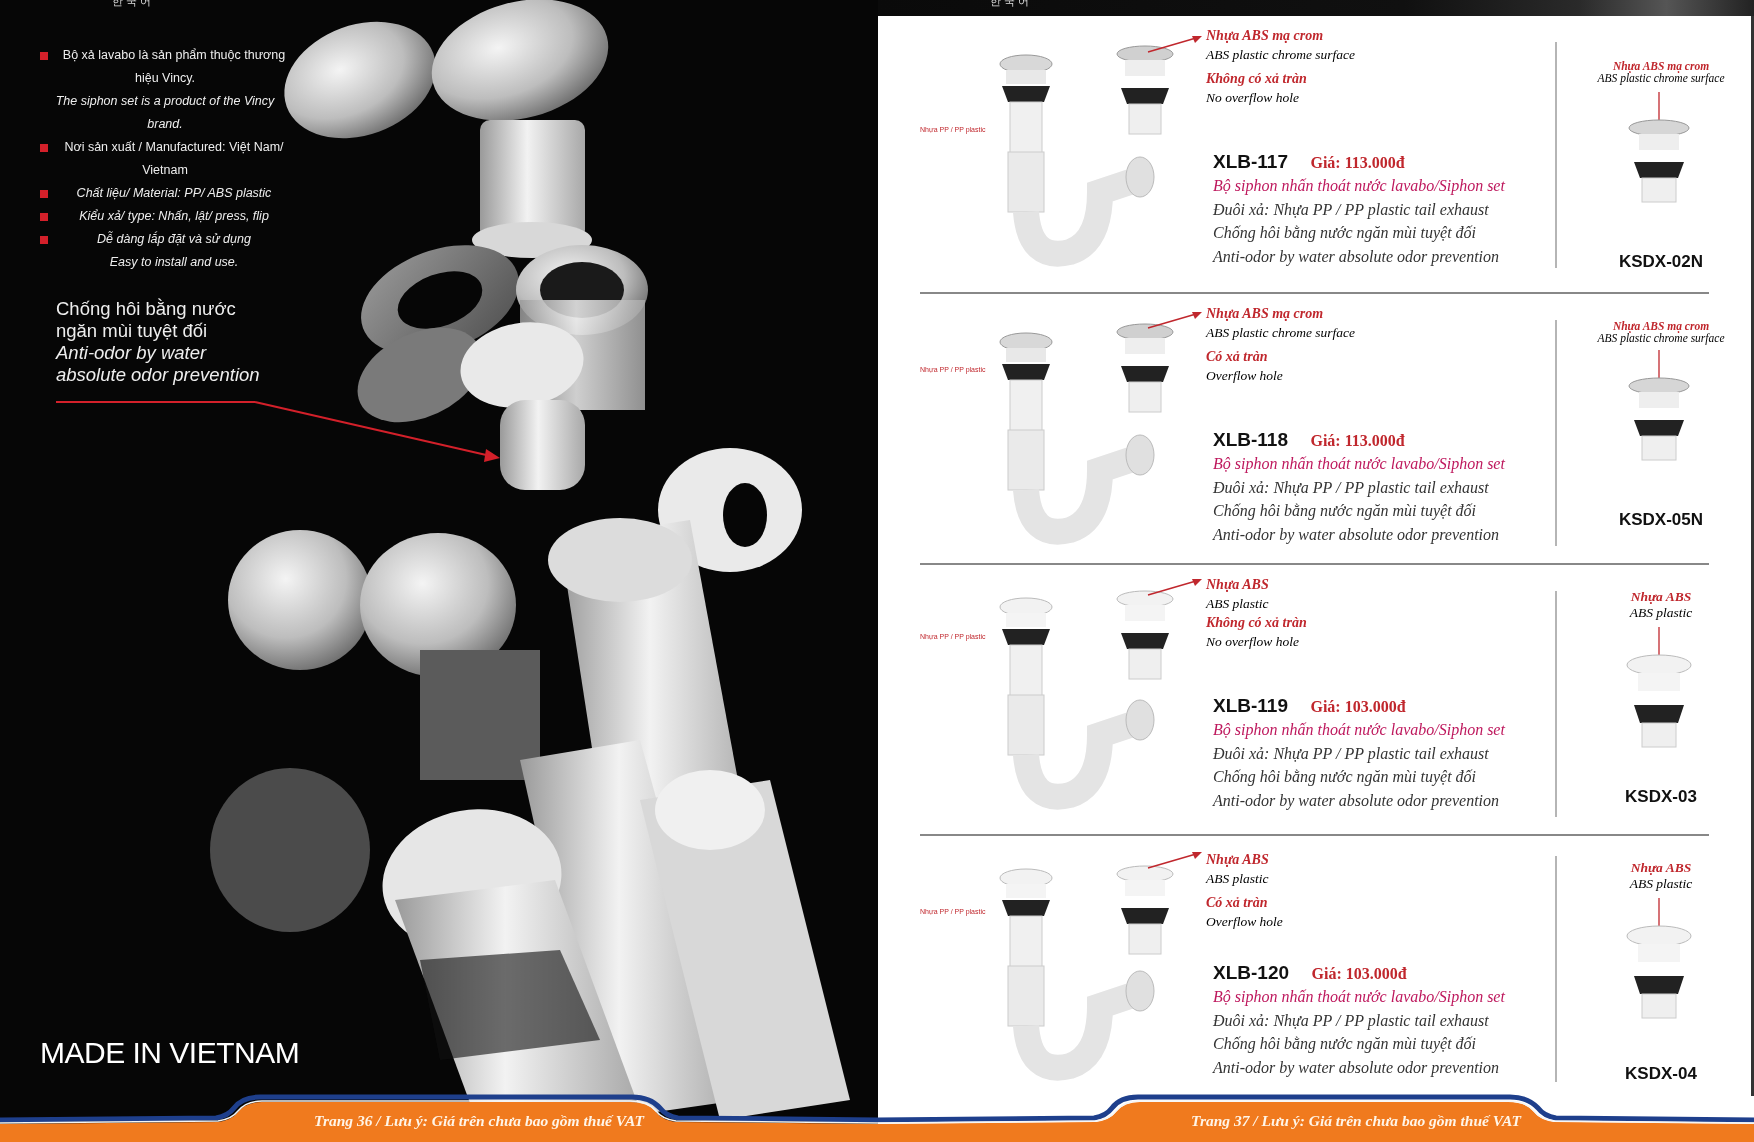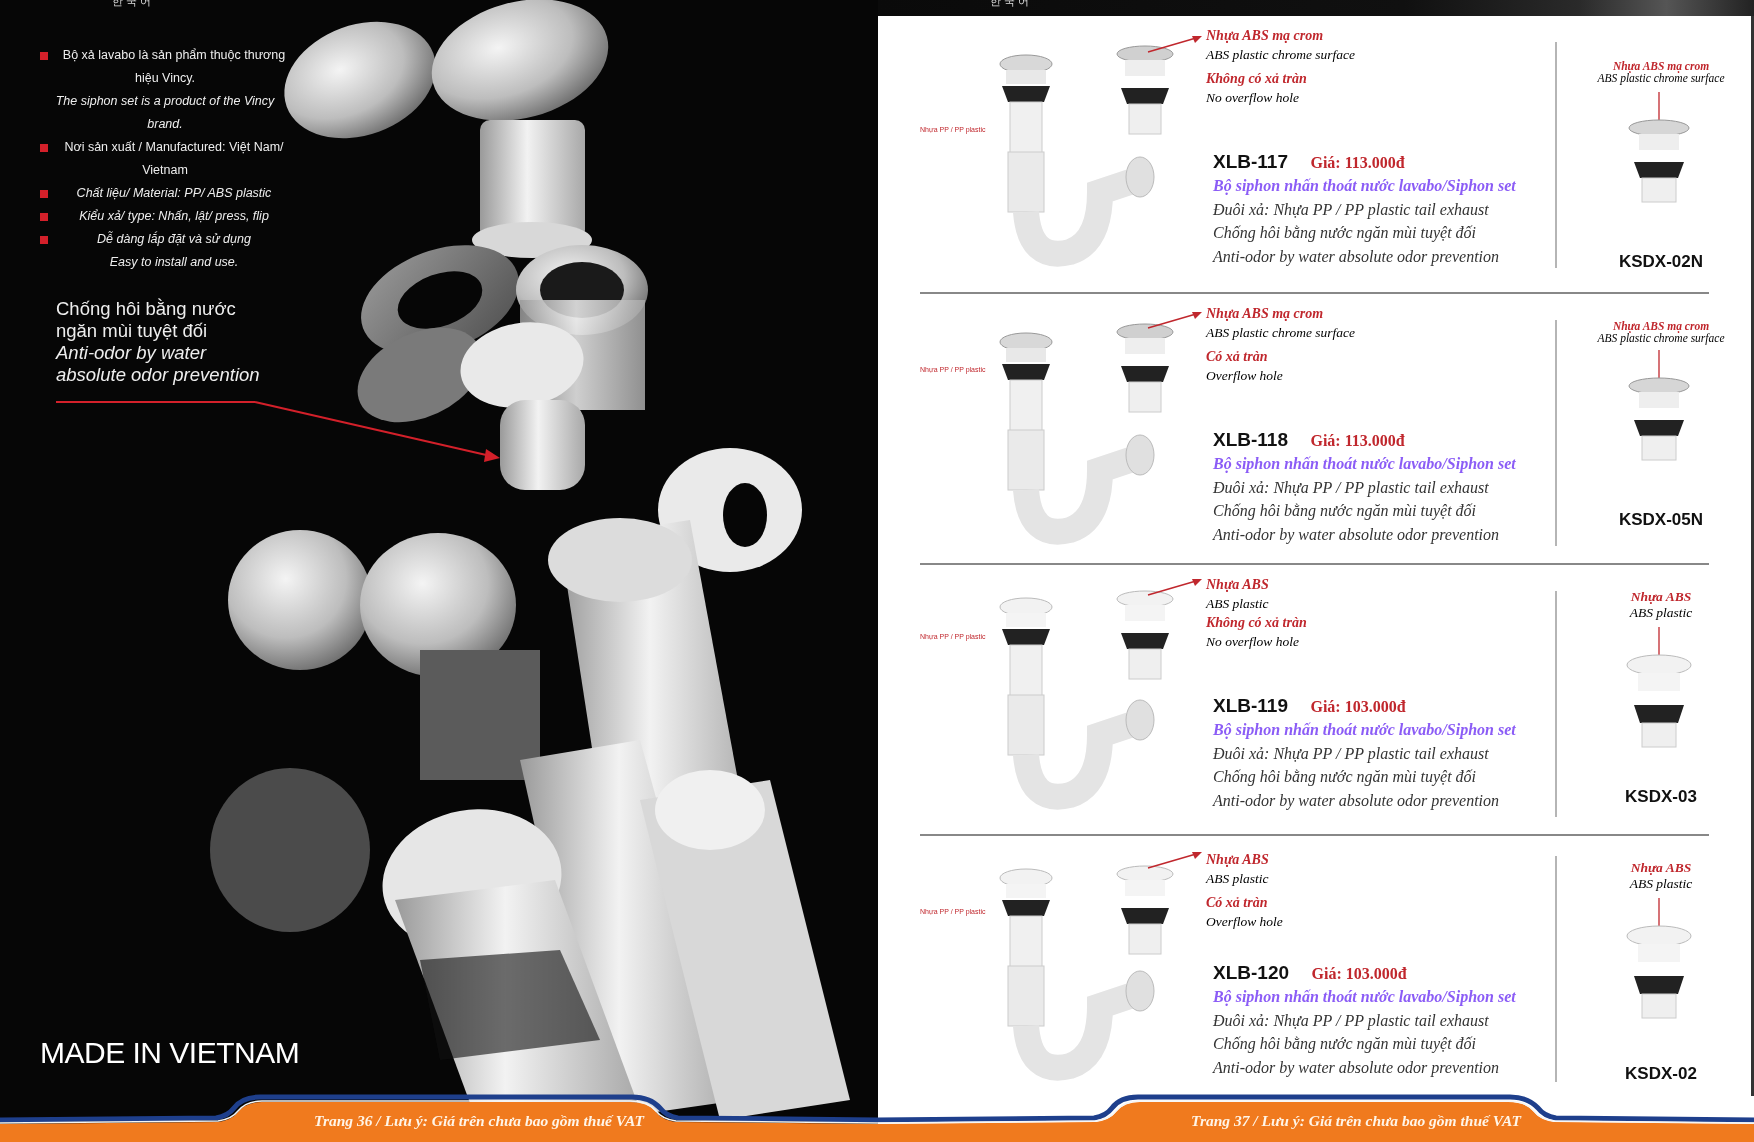--- a/index.html
+++ b/index.html
@@ -31,21 +31,21 @@
   .sep { position:absolute; left:42px; width:789px; height:2px; background:#888; }
   .vdiv { position:absolute; left:677px; width:2px; background:#b5b5b5; }
   .red-label { color:#c0272d; font-family:"Liberation Serif", serif; font-style:italic; font-weight:bold; font-size:14px; }
   .grey-label { color:#000000; font-family:"Liberation Serif", serif; font-style:italic; font-size:13.5px; }
   .feat { position:absolute; left:328px; line-height:19px; }
   .feat .red-label + .grey-label { margin-bottom:5px; }
   .code-line { position:absolute; left:335px; }
   .code { font-weight:bold; font-size:19px; color:#111; }
   .price { color:#c0272d; font-family:"Liberation Serif", serif; font-weight:bold; font-size:16px; margin-left:18px; }
   .desc { position:absolute; left:335px; font-family:"Liberation Serif", serif; font-style:italic; font-size:16px; line-height:23.5px; color:#333; }
-  .desc .first { color:#8b5cf6; font-weight:bold; }
+  .desc .first { color:#be185d; font-weight:normal; }
   .side { position:absolute; left:690px; width:186px; text-align:center; }
   .side .red-label { font-size:11.5px; }
   .side .grey-label { font-size:11.5px; }
   .side.big .red-label { font-size:13.5px; }
   .side.big .grey-label { font-size:13.5px; }
   .side-code { position:absolute; left:690px; width:186px; text-align:center; font-weight:bold; font-size:17px; color:#111; }
   .pp-label { position:absolute; left:42px; color:#c0272d; font-size:7px; }
   svg { position:absolute; overflow:visible; }
 </style>
 </head>
@@ -366,21 +366,21 @@
       <div class="red-label">Nhựa ABS</div>
       <div class="grey-label">ABS plastic</div>
     </div>
     <svg width="70" height="120" viewBox="0 0 70 120" style="left:746px;top:62px">
       <line x1="35" y1="0" x2="35" y2="28" stroke="#c0272d" stroke-width="1.3"></line>
       <ellipse cx="35" cy="38" rx="32" ry="10" fill="#f2f2f2" stroke="#bbb"></ellipse>
       <rect x="14" y="46" width="42" height="18" fill="#f4f4f4"></rect>
       <path d="M10 78 L60 78 L54 96 L16 96 Z" fill="#222"></path>
       <rect x="18" y="96" width="34" height="24" fill="#efefef" stroke="#ccc"></rect>
     </svg>
-    <div class="side-code" style="top:228px">KSDX-02</div>
+    <div class="side-code" style="top:228px">KSDX-04</div>
   </div>
 
   <div class="footer">
     <svg width="876" height="50" viewBox="0 0 876 50" style="left:0;top:0">
       <path d="M0 32 L218 30 Q232 28 238 20 Q246 10 262 10 L630 10 Q648 10 656 20 Q662 28 676 30 L876 32 L876 50 L0 50 Z" fill="#f07a1e"></path>
       <path d="M0 28 L216 26 Q228 24 234 16 Q242 5 260 5 L632 5 Q650 5 660 16 Q666 24 678 26 L876 28" fill="none" stroke="#1e3f8c" stroke-width="5"></path>
       <path d="M0 31 L218 29 Q232 27 238 19 Q246 9 262 9 L630 9 Q648 9 656 19 Q662 27 676 29 L876 31" fill="none" stroke="#f5f5f5" stroke-width="1.5"></path>
     </svg>
     <div class="footer-text" style="width:876px;left:0">Trang 37 / Lưu ý: Giá trên chưa bao gồm thuế VAT</div>
   </div>

